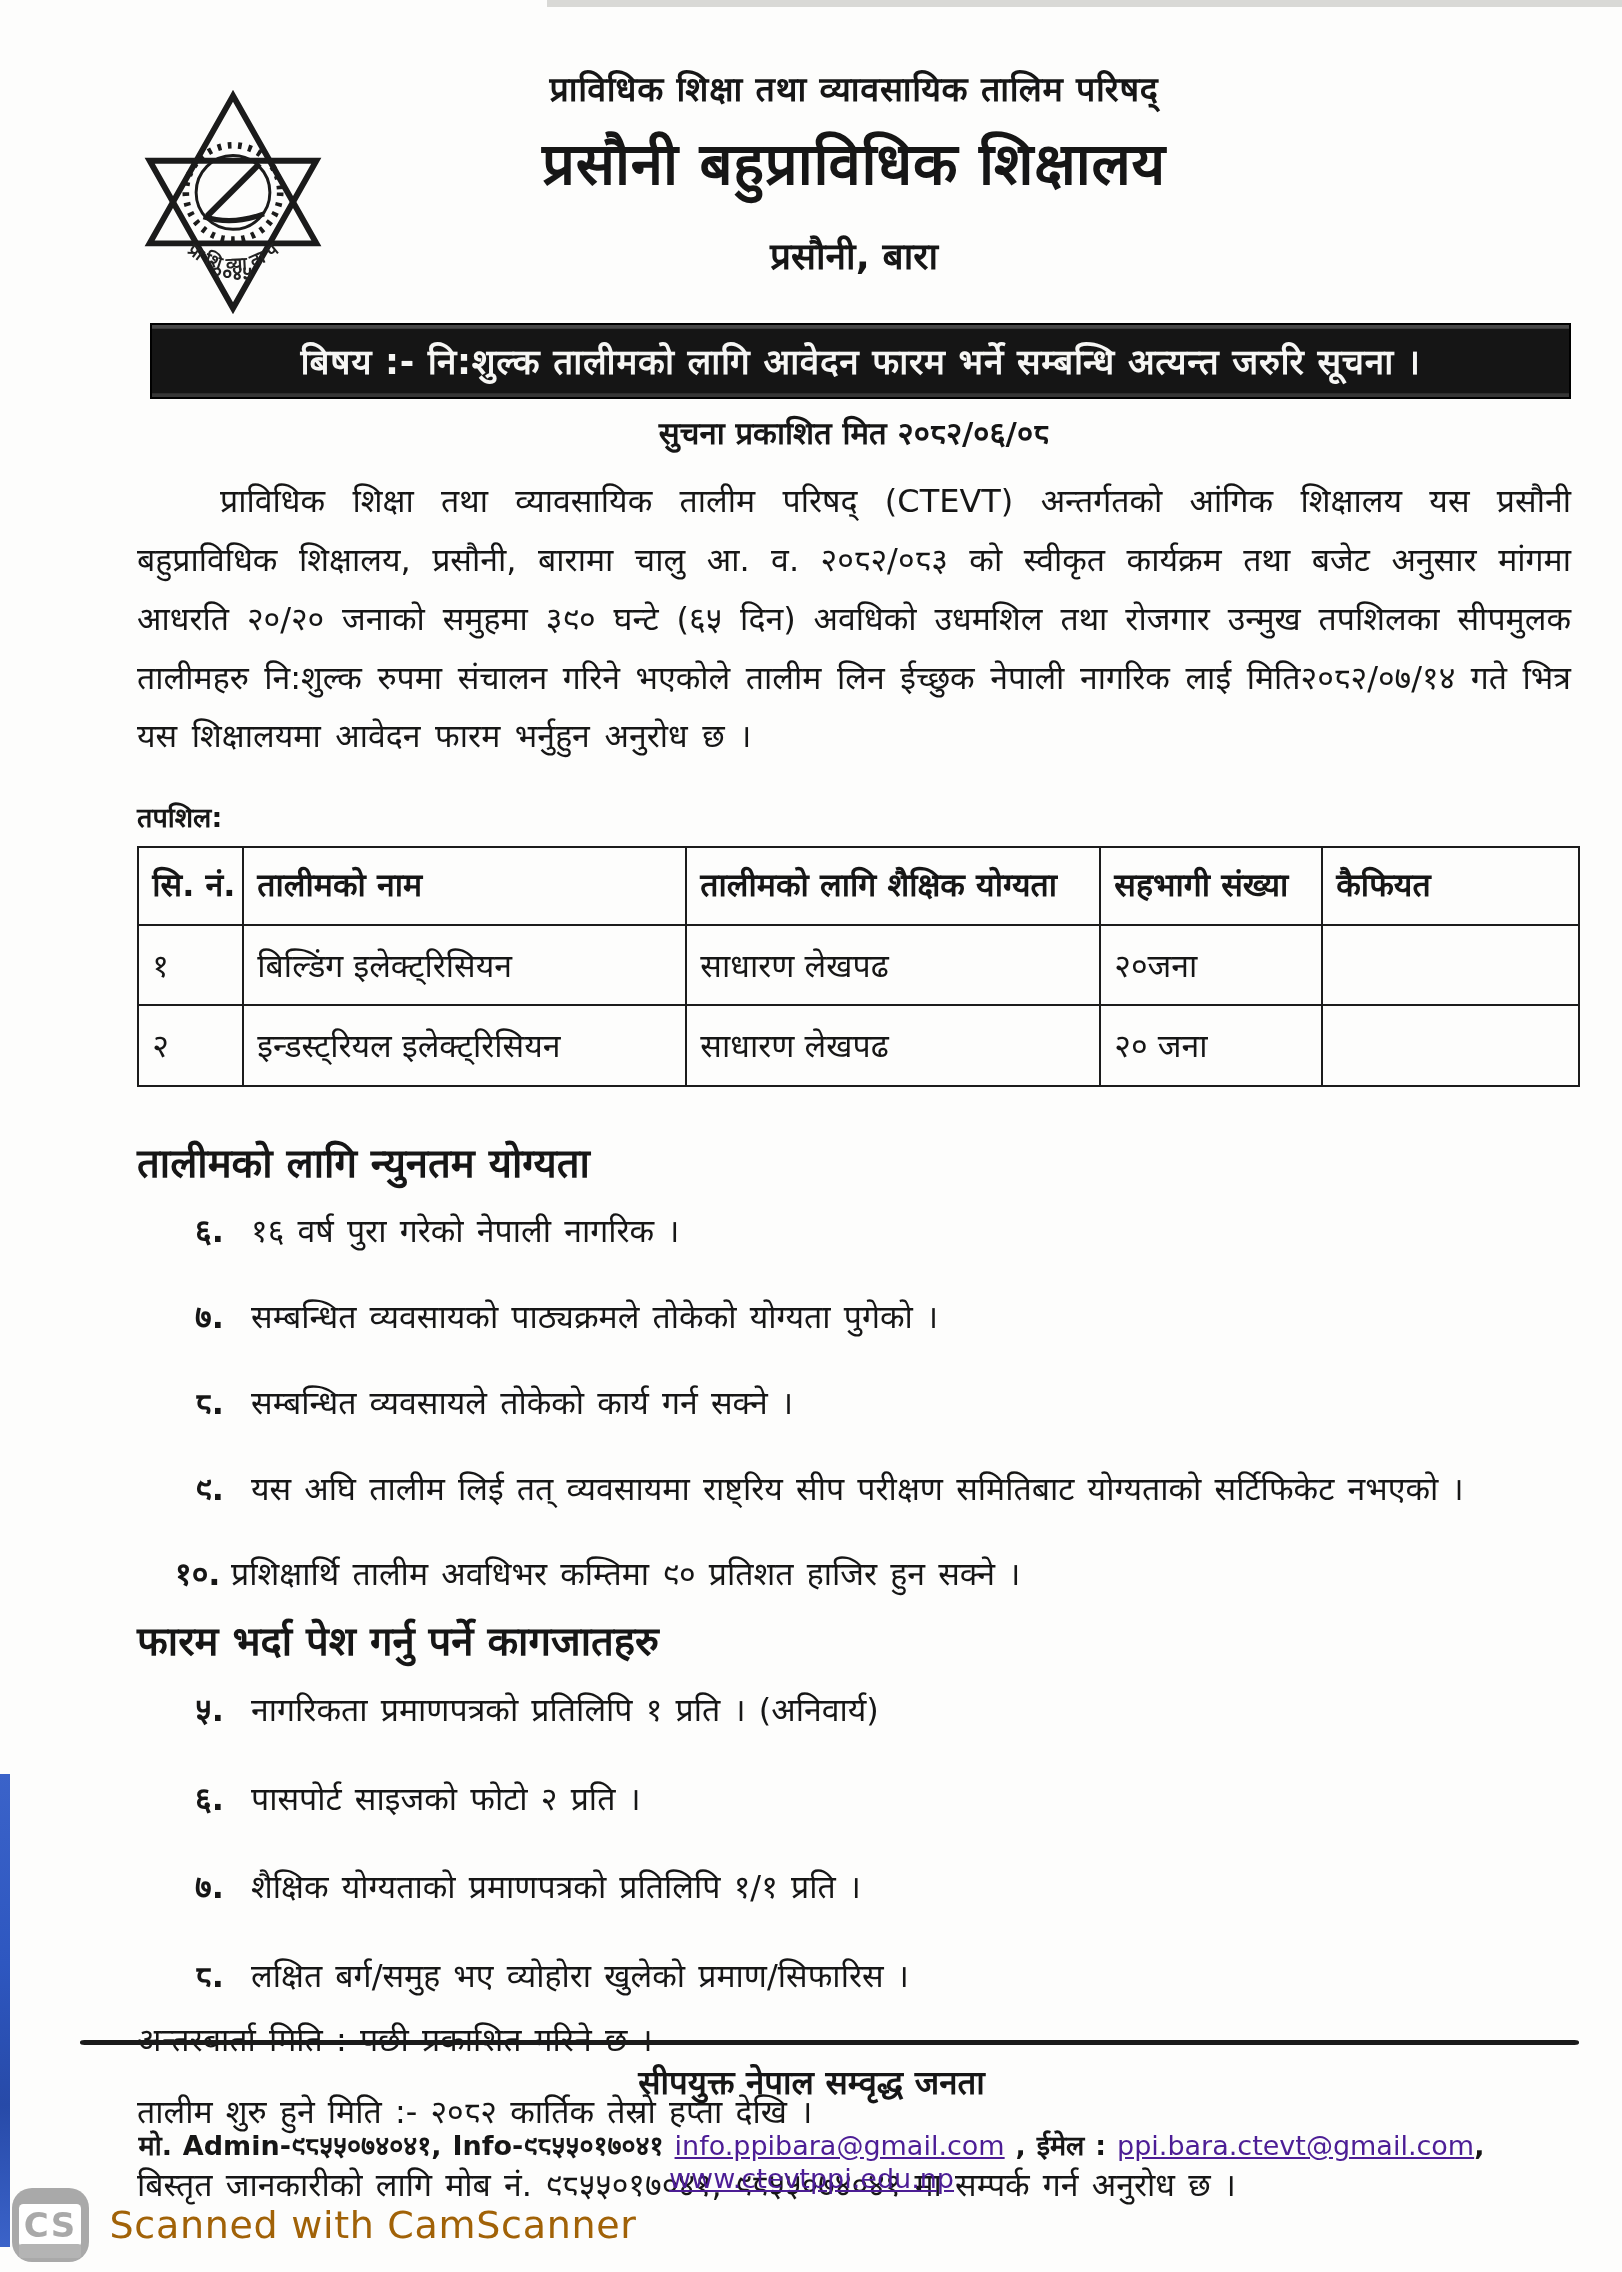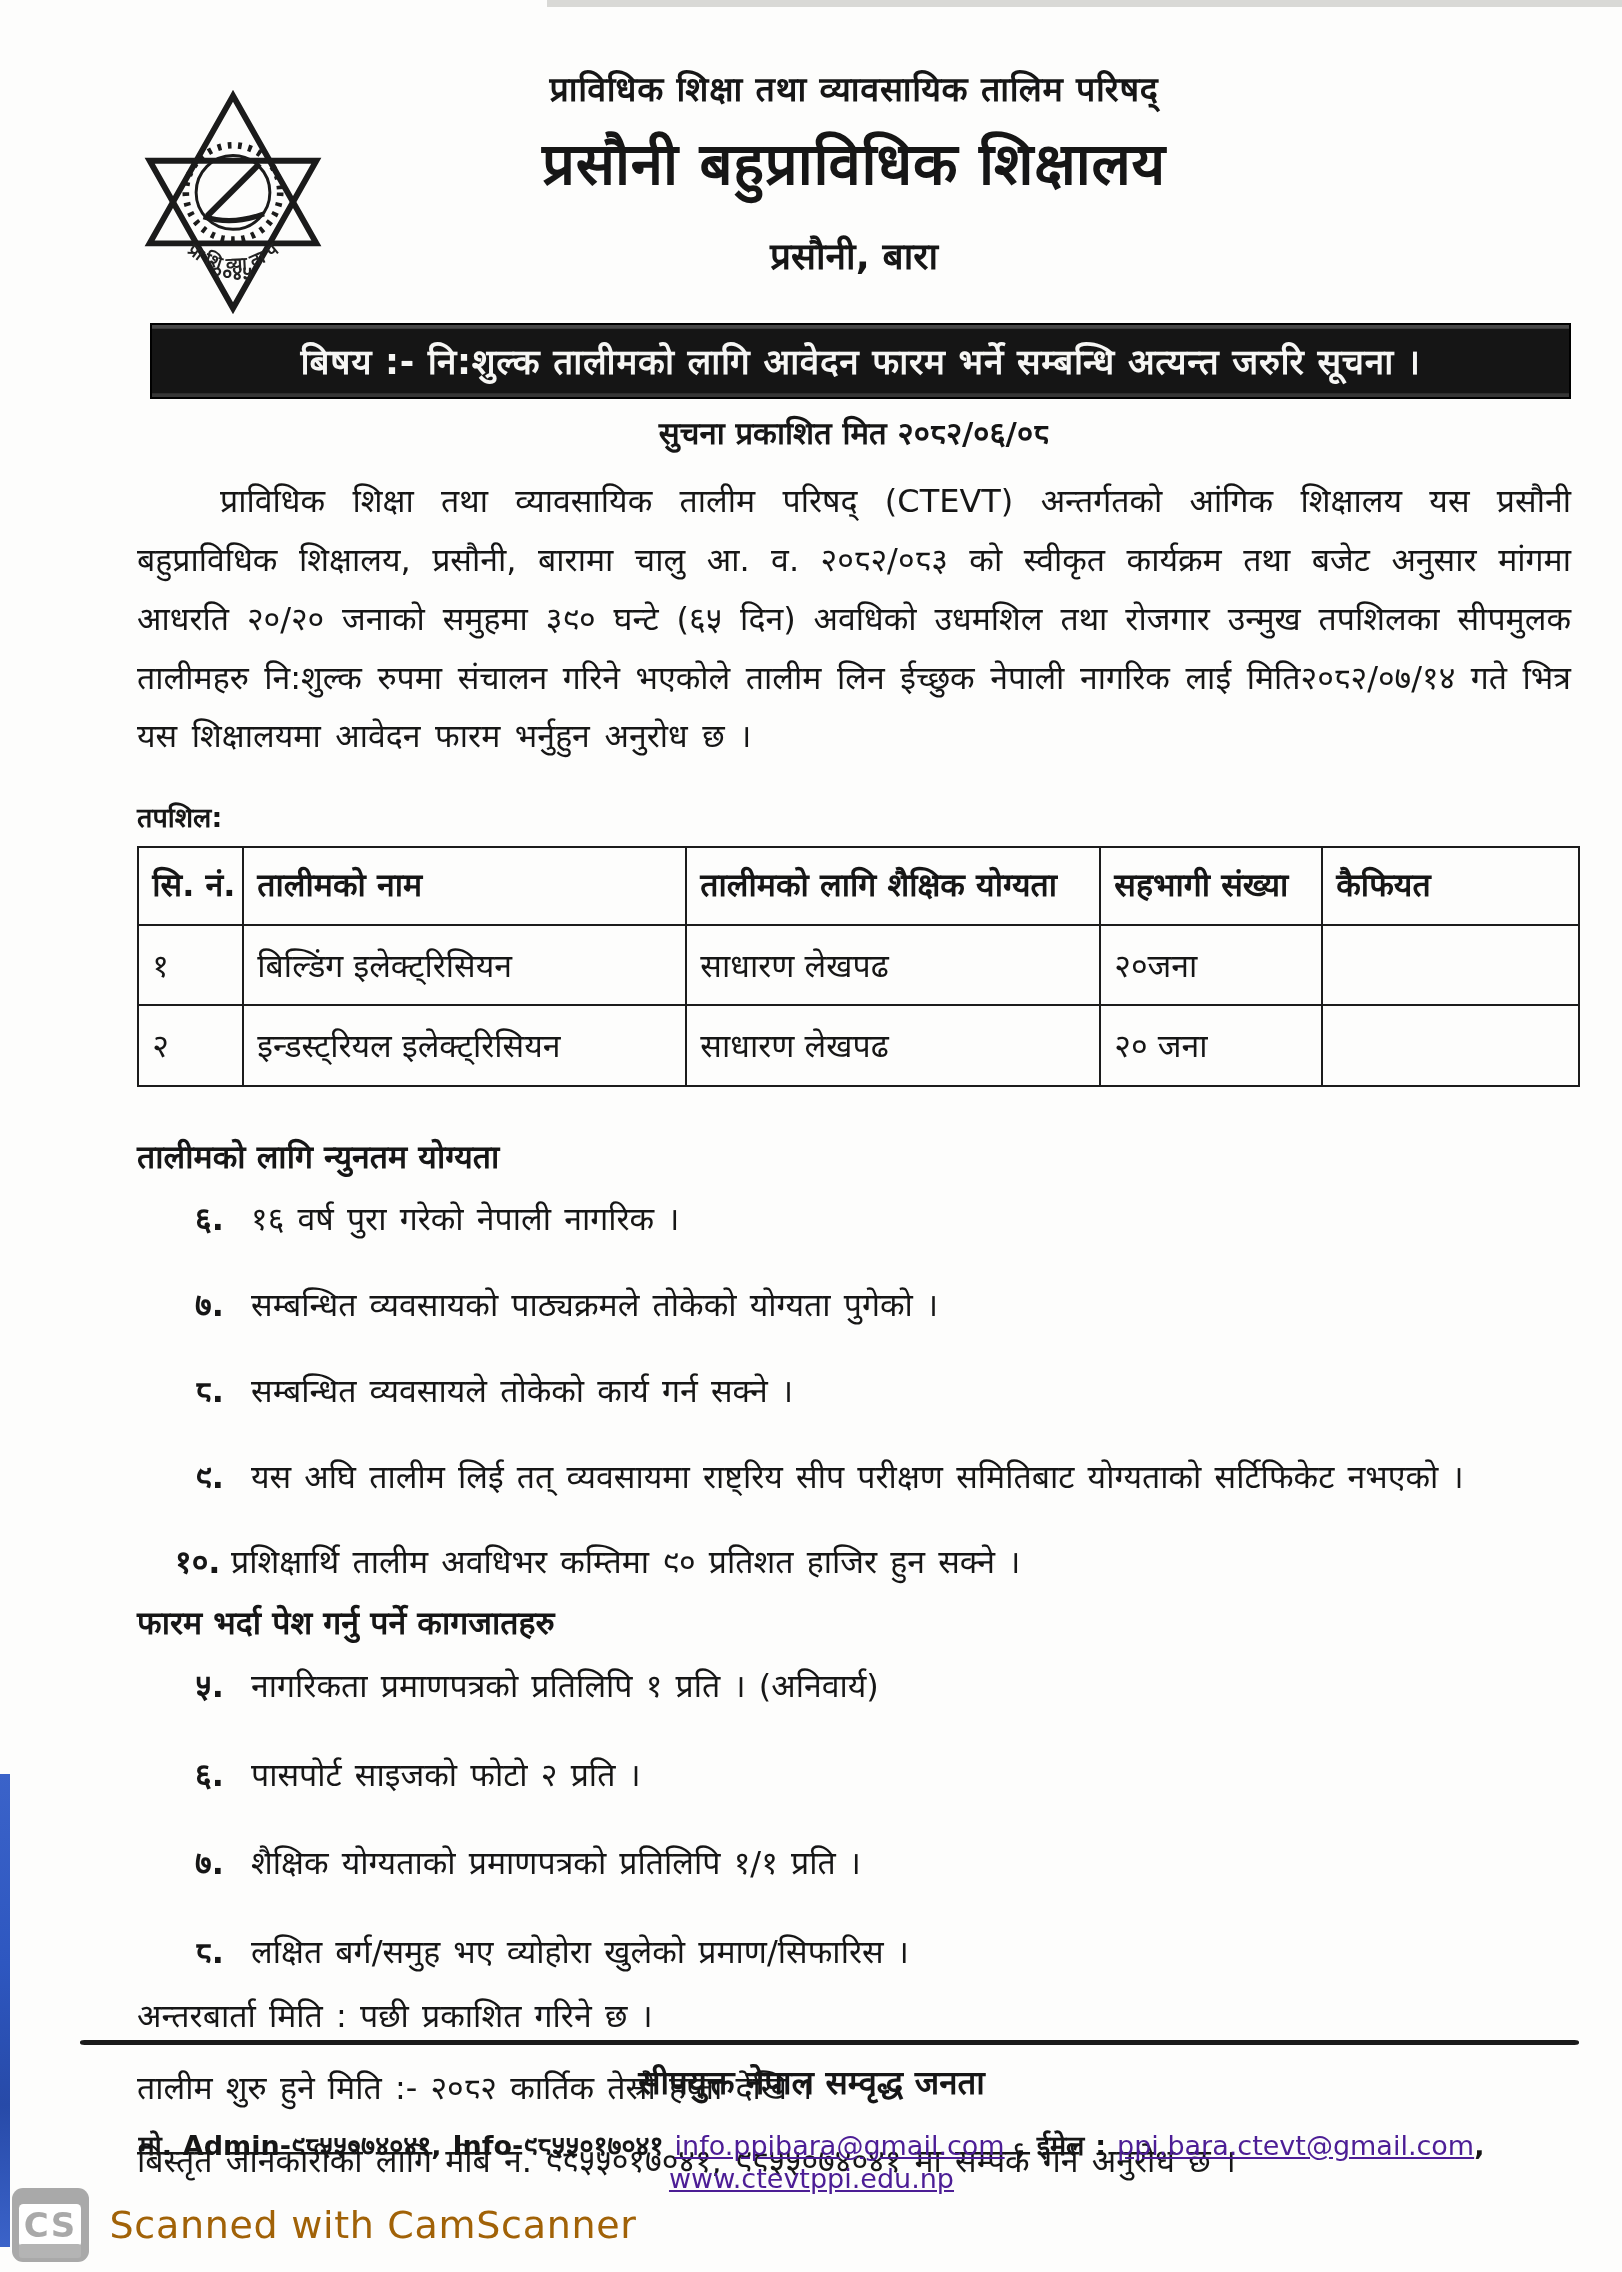--- a/index.html
+++ b/index.html
@@ -34,41 +34,41 @@
   .details-label{margin-top:13.3px;font-size:27px;font-weight:bold;}
 
   
   table.courses{width:1440px;border-collapse:collapse;margin-top:10.3px;table-layout:fixed;}
   table.courses th,table.courses td{border:2.2px solid #1c1c1c;font-size:32px;text-align:left;
     padding:10.3px 10.3px 11.8px 13.3px;overflow:hidden;white-space:nowrap;}
   table.courses th{font-weight:bold;padding-top:14.8px;padding-bottom:19px;border-radius:26px;}
   table.courses td{height:56px;}
 
   
-  .section-heading{margin-top:47px;font-size:32px;font-weight:bold;}
+  .section-heading{margin-top:47px;font-size:40px;font-weight:bold;}
   .list{margin-top:20.7px;}
   .li{display:flex;margin:0 0 41px 58px;font-size:32px;line-height:1.4;}
   .li .num{min-width:56px;font-weight:bold;}
   .li .txt{word-spacing:3px;}
   .list.docs .li{margin-bottom:44px;}
 
   .closing p{margin:0 0 29.5px 0;font-size:32px;word-spacing:3px;}
 
   
   .footer-rule{position:absolute;left:80px;right:44px;top:2040px;height:5.2px;background:#1a1a1a;
     border-radius:4.4px/2.2px;}
   .footer{position:absolute;left:0;top:2059px;width:1623px;text-align:center;}
   .slogan{font-size:33px;font-weight:bold;margin:0;}
   .contact-line{margin:22px 0 0 0;font-size:27px;font-weight:bold;word-spacing:1.5px;}
   .contact-line .link{font-weight:normal;text-decoration:underline;color:#4c1d95;}
   .contact-line .plain{font-weight:bold;}
 
   
   .camscanner{position:absolute;left:11.8px;top:2188px;display:flex;align-items:center;}
-  .cs-badge{width:77px;height:74px;background:#a9a9a9;border-radius:11px;position:relative;
+  .cs-badge{width:77px;height:74px;background:#a9a9a9;border-radius:20px;position:relative;
     display:flex;align-items:center;justify-content:center;}
   .cs-badge .cs-inner{width:62px;height:43px;background:#fff;border-radius:4.4px;
     display:flex;align-items:center;justify-content:center;
     font-size:34px;font-weight:bold;color:#a9a9a9;letter-spacing:1.5px;}
   .cs-badge .cs-tab{position:absolute;left:7.4px;bottom:4.4px;width:62px;height:13.3px;background:#b4b4b4;
     border-radius:3px;}
   .cs-text{margin-left:20.7px;font-size:38px;color:#a16207;letter-spacing:0.7px;}
 
   svg .stroke{fill:none;stroke:#1b1b1b;}
   svg text{fill:#222;}

